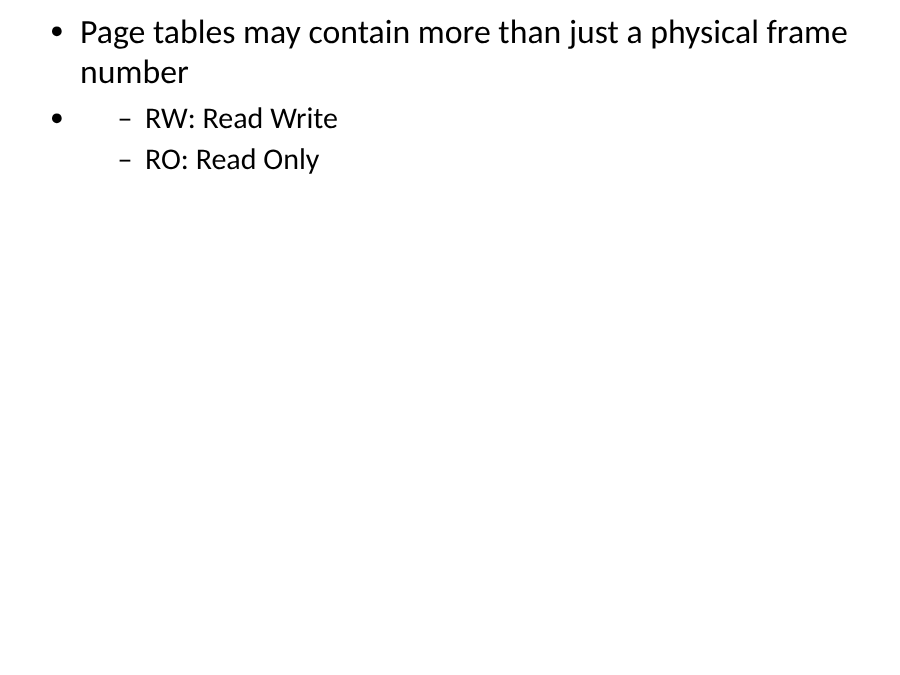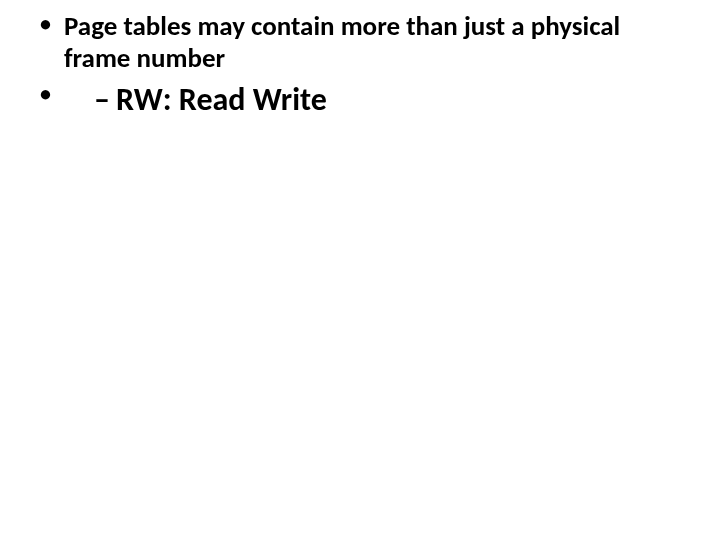--- a/index.html
+++ b/index.html
@@ -29,35 +29,34 @@
     list-style: none;
     padding: 0;
     margin: 0 0 0 6px;
     font-size: 27px;
     line-height: 1.18;
   }
   ul.level1 > li {
     position: relative;
     padding-left: 28px;
     margin: 0 0 6px 0;
-    font-weight: bold;
   }
   ul.level1 > li::before {
     content: "•";
     position: absolute;
     left: 4px;
     top: 0;
     font-size: 22px;
     line-height: 1.3;
   }
   ul.level2 {
     list-style: none;
     padding: 0;
     margin: 4px 0 8px 30px;
-    font-size: 32px;
+    font-size: 24px;
     line-height: 1.25;
   }
   ul.level2 > li {
     position: relative;
     padding-left: 22px;
     margin: 0 0 3px 0;
   }
   ul.level2 > li::before {
     content: "–";
     position: absolute;
@@ -72,16 +71,19 @@
 
   <ul class="level1">
     <li>
       <span>Page tables may contain more than just a physical frame number</span>
     </li>
     <li>
       <ul class="level2">
         <li>
           <span>RW: Read Write</span>
         </li>
+        <li>
+          <span>RO: Read Only</span>
+        </li>
       </ul>
     </li>
   </ul>
 </div>
 
 </body></html>

